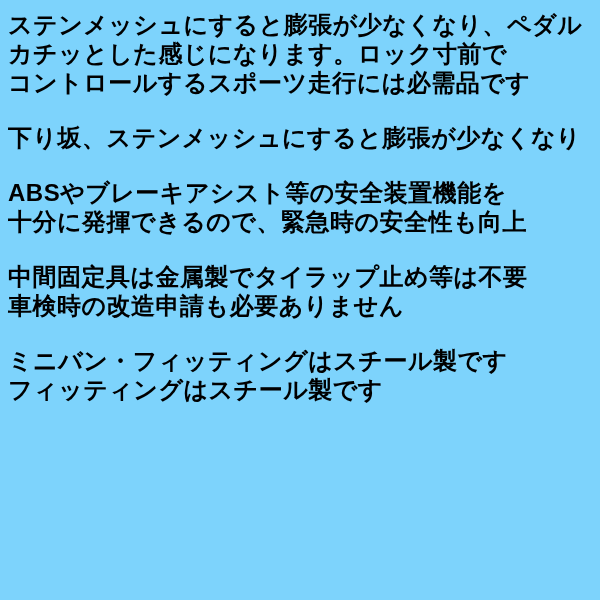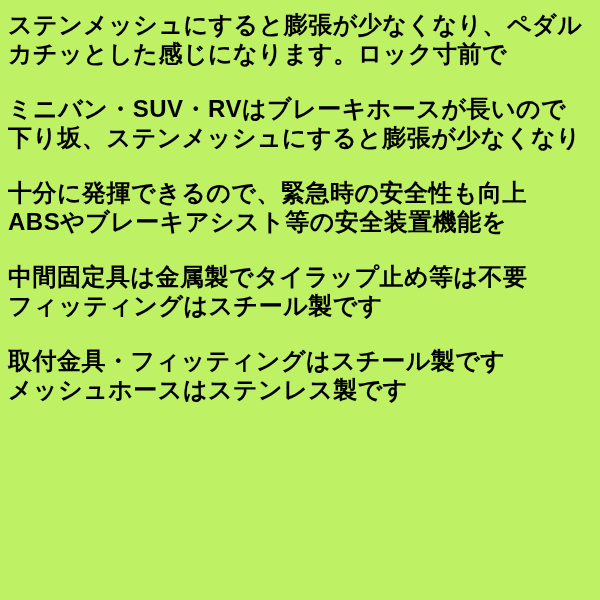--- a/index.html
+++ b/index.html
@@ -10,21 +10,21 @@
     width: 600px;
     height: 600px;
     background: #ffffff;
     overflow: hidden;
   }
   .page {
     box-sizing: border-box;
     width: 600px;
     height: 600px;
     padding: 10px 4px 0 8px;
-    background: #bef264;
+    background: #7dd3fc;
   }
   .para {
     margin: 0 0 26px 0;
   }
   .line {
     font-family: "Liberation Sans", "DejaVu Sans", sans-serif;
     font-weight: bold;
     font-size: 24px;
     line-height: 29px;
     letter-spacing: 0.5px;
@@ -33,36 +33,36 @@
   }
 </style>
 </head>
 <body>
 
 <div class="page">
 
   <div class="para">
     <div class="line">ステンメッシュにすると膨張が少なくなり、ペダル</div>
     <div class="line">カチッとした感じになります。ロック寸前で</div>
+    <div class="line">コントロールするスポーツ走行には必需品です</div>
   </div>
 
   <div class="para">
-    <div class="line">ミニバン・SUV・RVはブレーキホースが長いので</div>
     <div class="line">下り坂、ステンメッシュにすると膨張が少なくなり</div>
   </div>
 
   <div class="para">
+    <div class="line">ABSやブレーキアシスト等の安全装置機能を</div>
     <div class="line">十分に発揮できるので、緊急時の安全性も向上</div>
-    <div class="line">ABSやブレーキアシスト等の安全装置機能を</div>
   </div>
 
   <div class="para">
     <div class="line">中間固定具は金属製でタイラップ止め等は不要</div>
-    <div class="line">フィッティングはスチール製です</div>
+    <div class="line">車検時の改造申請も必要ありません</div>
   </div>
 
   <div class="para">
-    <div class="line">取付金具・フィッティングはスチール製です</div>
-    <div class="line">メッシュホースはステンレス製です</div>
+    <div class="line">ミニバン・フィッティングはスチール製です</div>
+    <div class="line">フィッティングはスチール製です</div>
   </div>
 
 
 </div>
 
 </body></html>

